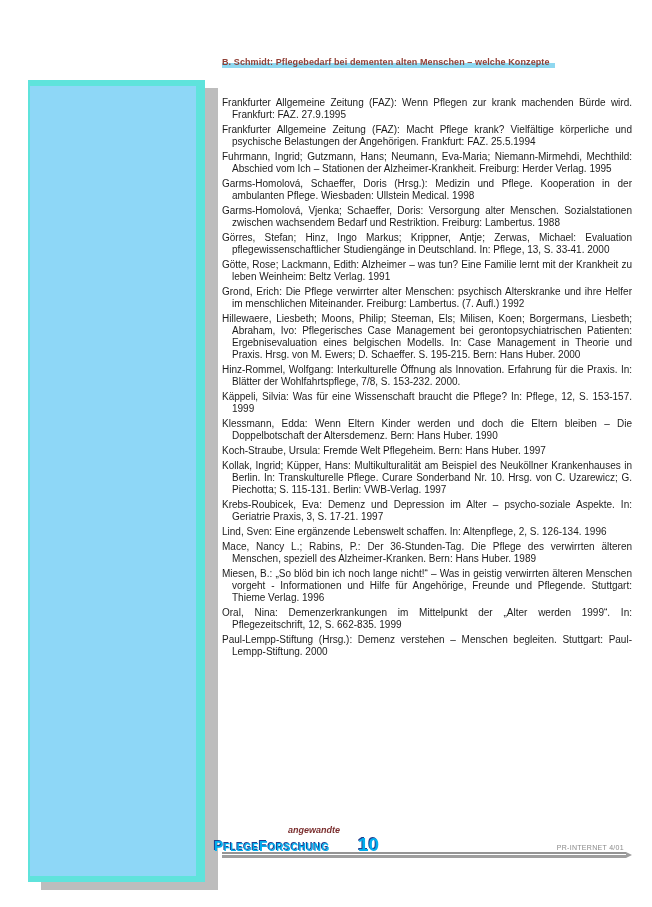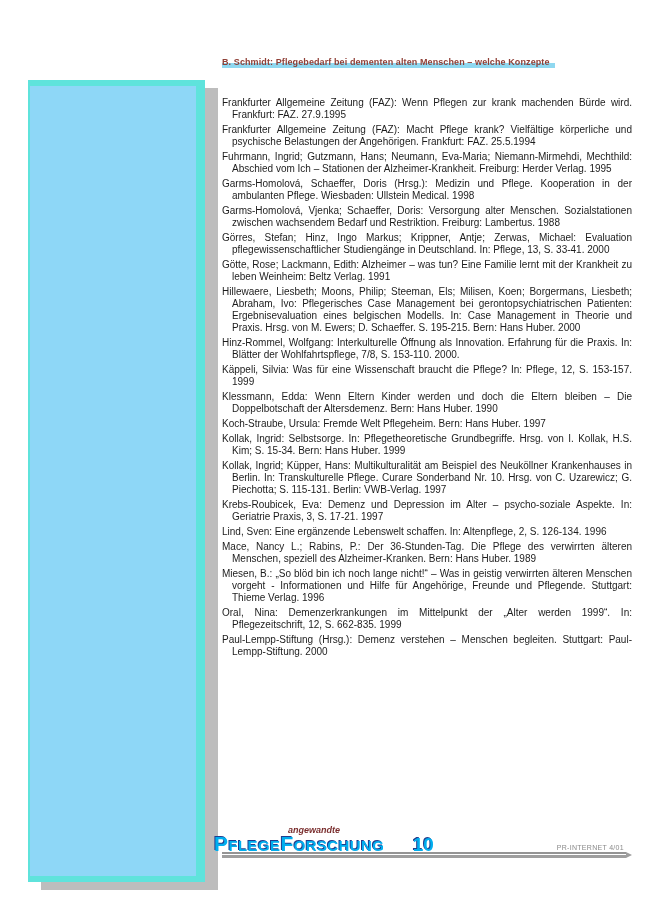--- a/index.html
+++ b/index.html
@@ -55,21 +55,21 @@
   }
   .logo{
     position:absolute;left:214px;top:826px;z-index:2;white-space:nowrap;
   }
   .logo .prefix{
     display:block;margin-left:74px;
     font-size:9px;font-style:italic;font-weight:700;
     color:var(--logo-red,#7a2e2e);line-height:8px;
   }
   .logo .name{
-    font-variant:small-caps;font-weight:700;font-size:21px;line-height:20px;
+    font-variant:small-caps;font-weight:700;font-size:14px;line-height:20px;
     letter-spacing:.4px;
     color:var(--logo-cyan,#00aeef);
     text-shadow:-1px -1px 0 var(--logo-shadow,#233d8c);
   }
   .logo .issue-no{
     font-weight:700;font-size:19px;margin-left:24px;
     color:var(--logo-cyan,#00aeef);
     text-shadow:-1px -1px 0 var(--logo-shadow,#233d8c);
   }
   .issue-label{
@@ -97,34 +97,34 @@
       <p>Fuhrmann, Ingrid; Gutzmann, Hans; Neumann, Eva-Maria; Niemann-Mirmehdi, Mechthild: Abschied vom Ich – Stationen der Alzheimer-Krankheit. Freiburg: Herder Verlag. 1995</p>
 
       <p>Garms-Homolová, Schaeffer, Doris (Hrsg.): Medizin und Pflege. Kooperation in der ambulanten Pflege. Wiesbaden: Ullstein Medical. 1998</p>
 
       <p>Garms-Homolová, Vjenka; Schaeffer, Doris: Versorgung alter Menschen. Sozialstationen zwischen wachsendem Bedarf und Restriktion. Freiburg: Lambertus. 1988</p>
 
       <p>Görres, Stefan; Hinz, Ingo Markus; Krippner, Antje; Zerwas, Michael: Evaluation pflegewissenschaftlicher Studiengänge in Deutschland. In: Pflege, 13, S. 33-41. 2000</p>
 
       <p>Götte, Rose; Lackmann, Edith: Alzheimer – was tun? Eine Familie lernt mit der Krankheit zu leben Weinheim: Beltz Verlag. 1991</p>
 
+      <p>Grond, Erich: Die Pflege verwirrter alter Menschen: psychisch Alterskranke und ihre Helfer im menschlichen Miteinander. Freiburg: Lambertus. (7. Aufl.) 1992</p>
 
 
       <p>Hillewaere, Liesbeth; Moons, Philip; Steeman, Els; Milisen, Koen; Borgermans, Liesbeth; Abraham, Ivo: Pflegerisches Case Management bei gerontopsychiatrischen Patienten: Ergebnisevaluation eines belgischen Modells. In: Case Management in Theorie und Praxis. Hrsg. von M. Ewers; D. Schaeffer. S. 195-215. Bern: Hans Huber. 2000</p>
 
-      <p>Hinz-Rommel, Wolfgang: Interkulturelle Öffnung als Innovation. Erfahrung für die Praxis. In: Blätter der Wohlfahrtspflege, 7/8, S. 153-110. 2000.</p>
+      <p>Hinz-Rommel, Wolfgang: Interkulturelle Öffnung als Innovation. Erfahrung für die Praxis. In: Blätter der Wohlfahrtspflege, 7/8, S. 153-232. 2000.</p>
 
       <p>Käppeli, Silvia: Was für eine Wissenschaft braucht die Pflege? In: Pflege, 12, S. 153-157. 1999</p>
 
       <p>Klessmann, Edda: Wenn Eltern Kinder werden und doch die Eltern bleiben – Die Doppelbotschaft der Altersdemenz. Bern: Hans Huber. 1990</p>
 
       <p>Koch-Straube, Ursula: Fremde Welt Pflegeheim. Bern: Hans Huber. 1997</p>
 
 
-      <p>Kollak, Ingrid: Selbstsorge. In: Pflegetheoretische Grundbegriffe. Hrsg. von I. Kollak, H.S. Kim; S. 15-34. Bern: Hans Huber. 1999</p>
 
       <p>Kollak, Ingrid; Küpper, Hans: Multikulturalität am Beispiel des Neuköllner Krankenhauses in Berlin. In: Transkulturelle Pflege. Curare Sonderband Nr. 10. Hrsg. von C. Uzarewicz; G. Piechotta; S. 115-131. Berlin: VWB-Verlag. 1997</p>
 
       <p>Krebs-Roubicek, Eva: Demenz und Depression im Alter – psycho-soziale Aspekte. In: Geriatrie Praxis, 3, S. 17-21. 1997</p>
 
       <p>Lind, Sven: Eine ergänzende Lebenswelt schaffen. In: Altenpflege, 2, S. 126-134. 1996</p>
 
 
       <p>Mace, Nancy L.; Rabins, P.: Der 36-Stunden-Tag. Die Pflege des verwirrten älteren Menschen, speziell des Alzheimer-Kranken. Bern: Hans Huber. 1989</p>
 

